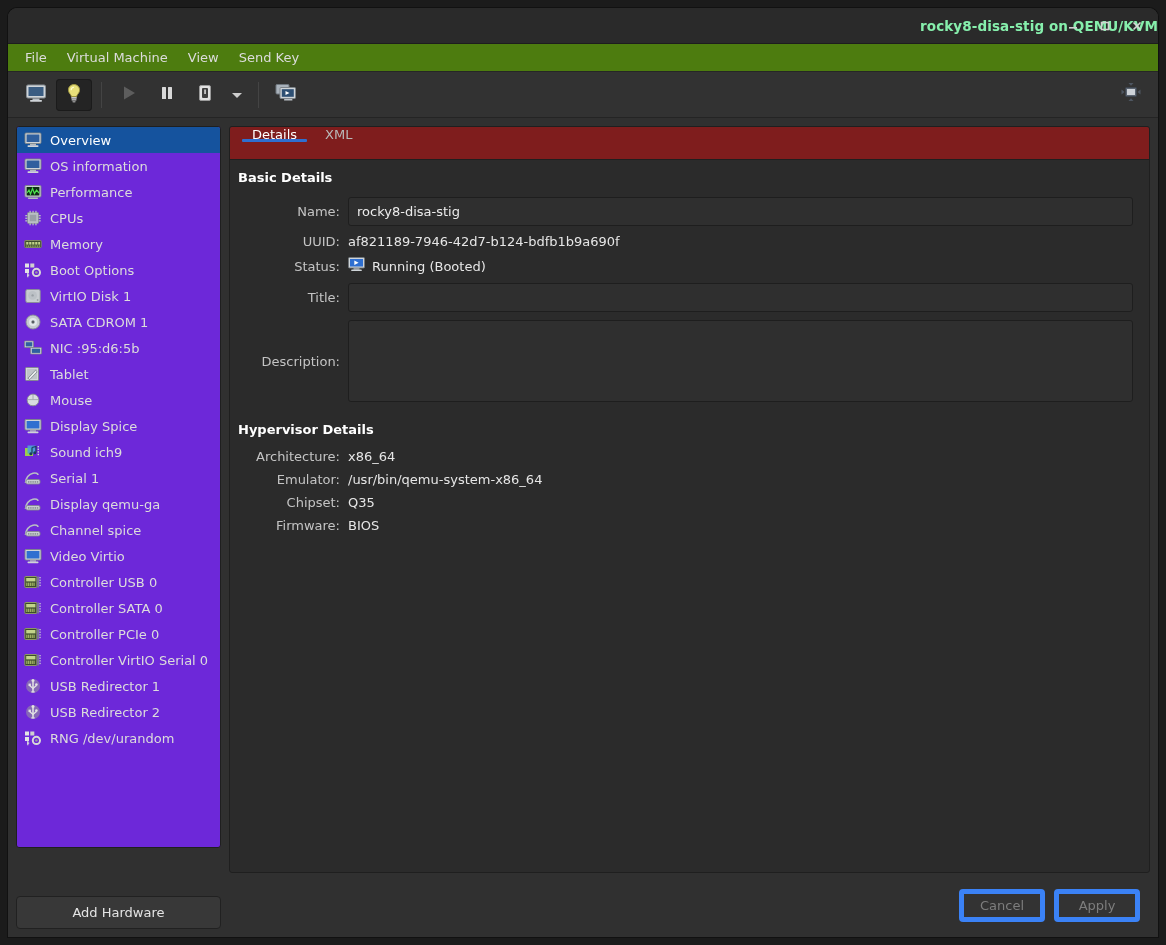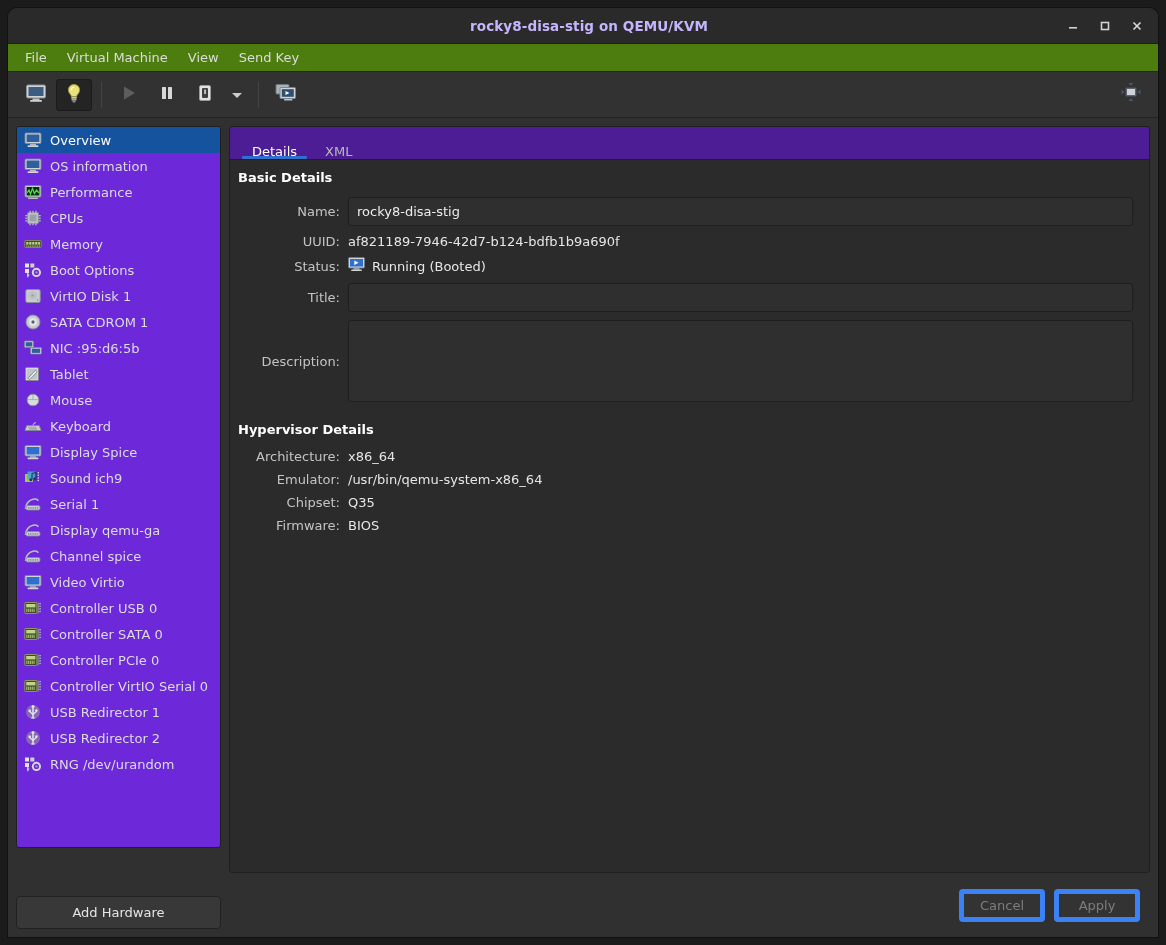--- a/index.html
+++ b/index.html
@@ -24,22 +24,22 @@
   
   .titlebar {
     height: 36px; flex: 0 0 36px;
     background: #2a2a2a;
     border-radius: 8px 8px 0 0;
     border-bottom: 1px solid #1d1d1d;
     display: flex; align-items: center;
     position: relative;
   }
   .titlebar-title {
-    position: absolute; left: 12px; right: 0; text-align: center;
-    font-size: 13.5px; font-weight: bold; color: #c4b5fd;
+    position: absolute; left: 12px; right: 0; text-align: right;
+    font-size: 13.5px; font-weight: bold; color: #86efac;
     letter-spacing: .1px;
   }
   .winbtns {
     position: absolute; right: 6px; top: 0; height: 36px;
     display: flex; align-items: center; gap: 2px;
   }
   .winbtn {
     width: 30px; height: 26px;
     display: flex; align-items: center; justify-content: center;
     color: #d6d6d6; font-size: 13px; border-radius: 4px;
@@ -127,24 +127,24 @@
   .panel {
     flex: 1 1 auto;
     background: #2b2b2b;
     border: 1px solid #1f1f1f;
     border-radius: 3px;
     display: flex; flex-direction: column;
     min-height: 0; overflow: hidden;
   }
   .tabs {
     height: 33px; flex: 0 0 33px;
-    display: flex; align-items: flex-end;
+    display: flex; align-items: flex-start;
     border-bottom: 1px solid #1f1f1f;
     padding-left: 8px;
-    background: #4c1d95;
+    background: #7f1d1d;
   }
   .tab {
     padding: 0 14px;
     display: flex; align-items: center;
     font-size: 13px; color: #b9b9b9;
     position: relative;
   }
   .tab.active { color: #ffffff; }
   .tab.active::after {
     content: ""; position: absolute;
@@ -487,36 +487,20 @@
           <span class="hwicon">
             <svg width="18" height="16" viewBox="0 0 18 16">
               <path d="M9 2.2c-3.4 0-5.8 2.6-5.8 6 0 3.3 2.4 5.6 5.8 5.6s5.8-2.3 5.8-5.6c0-3.4-2.4-6-5.8-6z" fill="#d9dde0" stroke="#868c91" stroke-width="0.9"></path>
               <path d="M3.4 7.6 L14.6 7.6" stroke="#9aa0a5" stroke-width="0.8"></path>
               <path d="M9 2.3 L9 7.5" stroke="#9aa0a5" stroke-width="0.8"></path>
             </svg>
           </span>
           <span>Mouse</span>
         </div>
 
-        <div class="hwrow">
-          <span class="hwicon">
-            <svg width="18" height="16" viewBox="0 0 18 16">
-              <path d="M1 12.5 L2.8 7.5 L15.2 7.5 L17 12.5 Z" fill="#c9ced2" stroke="#82888d" stroke-width="0.9"></path>
-              <g fill="#8e949a">
-                <rect x="4" y="8.6" width="1.5" height="1.1"></rect>
-                  <rect x="6.2" y="8.6" width="1.5" height="1.1"></rect>
-                <rect x="8.4" y="8.6" width="1.5" height="1.1"></rect>
-                  <rect x="10.6" y="8.6" width="1.5" height="1.1"></rect>
-                <rect x="5" y="10.4" width="8" height="1.1"></rect>
-              </g>
-              <path d="M9 7.4 C9 5 11.5 5.5 11.5 4" fill="none" stroke="#b0b6bb" stroke-width="1.1"></path>
-            </svg>
-          </span>
-          <span>Keyboard</span>
-        </div>
 
         <div class="hwrow">
           <span class="hwicon">
             <svg width="18" height="16" viewBox="0 0 18 16">
               <rect x="1" y="1.5" width="16" height="10.5" rx="1" fill="#cfd4d8" stroke="#7b8389" stroke-width="0.9"></rect>
               <rect x="2.6" y="3" width="12.8" height="7.5" fill="#2f6fd0"></rect>
               <rect x="6" y="12.3" width="6" height="1.4" fill="#b4babf"></rect>
               <rect x="3.5" y="13.6" width="11" height="1.6" rx="0.7" fill="#cfd4d8"></rect>
             </svg>
           </span>

